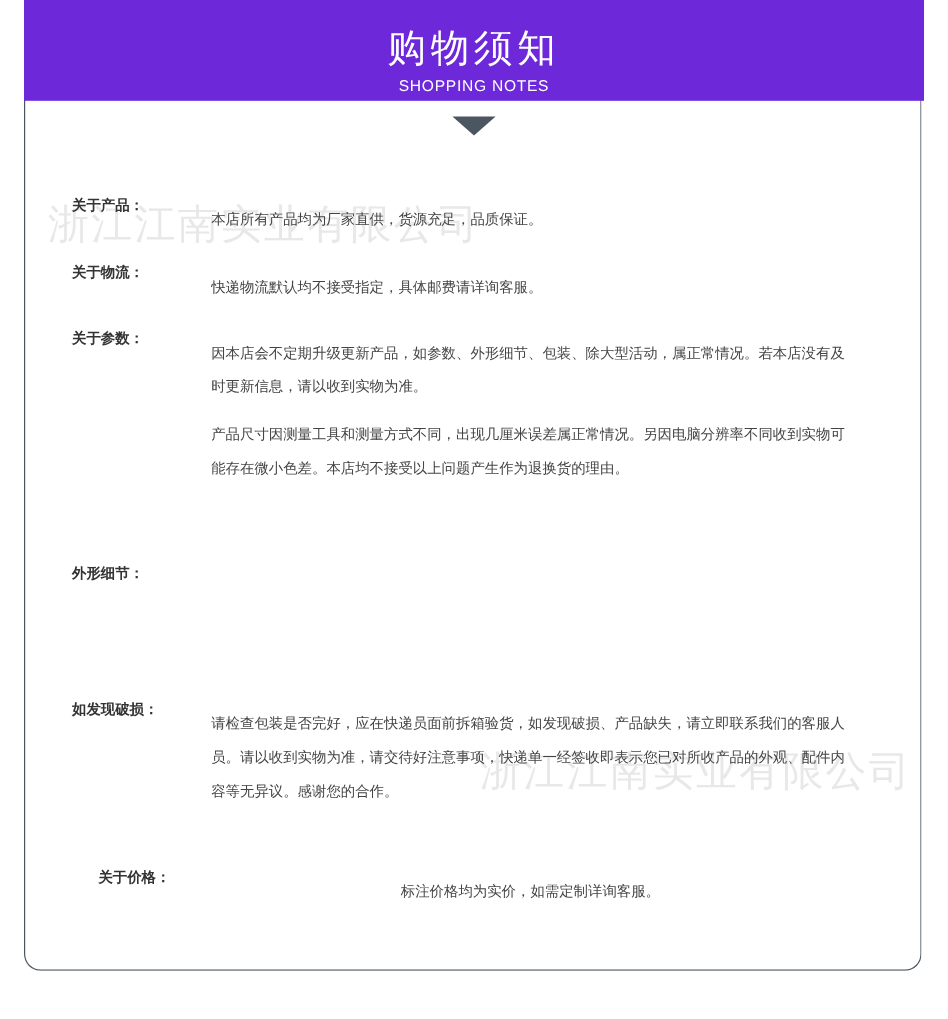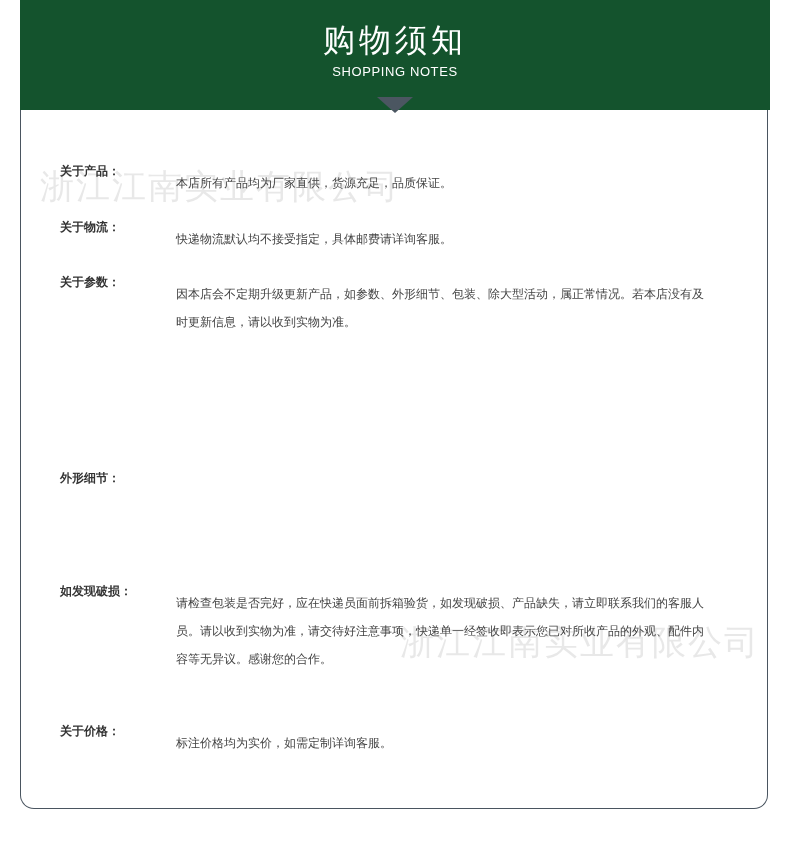--- a/index.html
+++ b/index.html
@@ -25,22 +25,22 @@
       border-top: none;
       border-radius: 0 0 14px 14px;
       box-sizing: border-box;
       background: #ffffff;
     }
     .header {
       position: absolute;
       left: 20px;
       top: 0;
       width: 750px;
-      height: 110px;
-      background: #14532d;
+      height: 84px;
+      background: #6d28d9;
     }
     .header-title {
       position: absolute;
       top: 20px;
       left: 0;
       width: 100%;
       text-align: center;
       color: #ffffff;
       font-size: 32px;
       letter-spacing: 4px;
@@ -124,32 +124,33 @@
   <div class="label">关于物流：</div>
   <div class="body">
     <p>快递物流默认均不接受指定，具体邮费请详询客服。</p>
   </div>
 </div>
 
 <div class="section" style="top:268px;">
   <div class="label">关于参数：</div>
   <div class="body" style="width:540px;">
     <p>因本店会不定期升级更新产品，如参数、外形细节、包装、除大型活动，属正常情况。若本店没有及时更新信息，请以收到实物为准。</p>
+    <p>产品尺寸因测量工具和测量方式不同，出现几厘米误差属正常情况。另因电脑分辨率不同收到实物可能存在微小色差。本店均不接受以上问题产生作为退换货的理由。</p>
   </div>
 </div>
 
 <div class="section" style="top:464px;">
   <div class="label">外形细节：</div>
 </div>
 
 <div class="section" style="top:577px;">
   <div class="label">如发现破损：</div>
   <div class="body">
     <p>请检查包装是否完好，应在快递员面前拆箱验货，如发现破损、产品缺失，请立即联系我们的客服人员。请以收到实物为准，请交待好注意事项，快递单一经签收即表示您已对所收产品的外观、配件内容等无异议。感谢您的合作。</p>
   </div>
 </div>
 
-<div class="section" style="top:717px;">
+<div class="section" style="top:717px;text-align:center;">
   <div class="label">关于价格：</div>
   <div class="body">
     <p>标注价格均为实价，如需定制详询客服。</p>
   </div>
 </div>
 
 </body></html>

